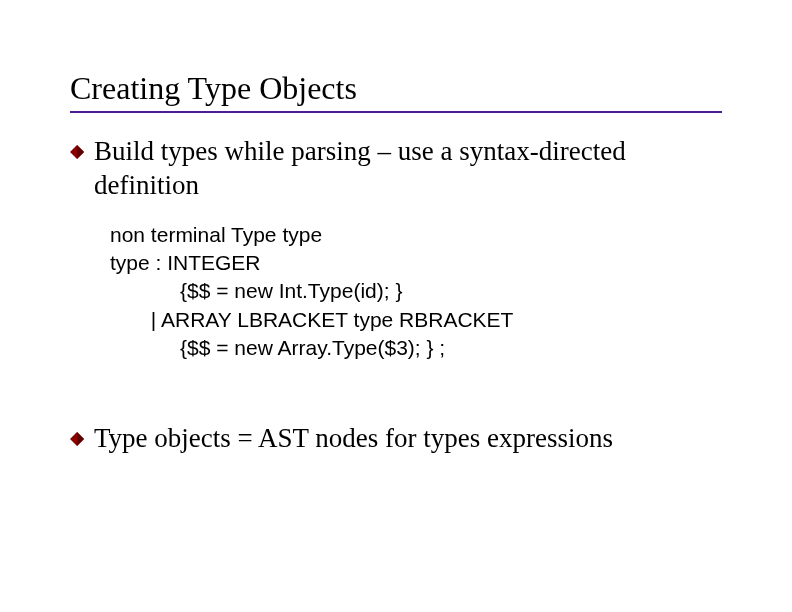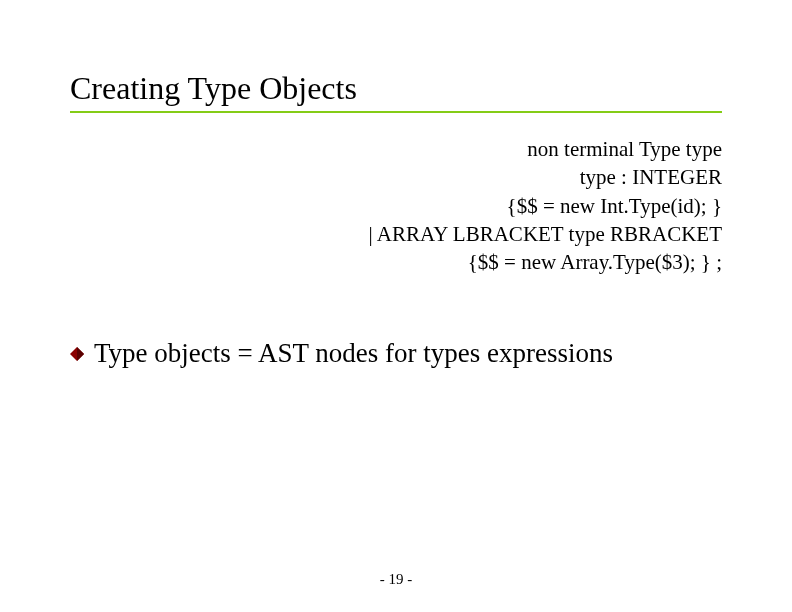--- a/index.html
+++ b/index.html
@@ -1,45 +1,55 @@
 <!DOCTYPE html>
 <html><head>
 <meta charset="utf-8">
 <style>
   * { margin: 0; padding: 0; box-sizing: border-box; }
   html, body { width: 792px; height: 612px; background: #fff; font-family: "Times New Roman", Times, serif; color: #000; }
   .slide { position: relative; width: 792px; height: 612px; padding: 70px 70px 40px 70px; }
-  .title { font-size: 32px; font-weight: normal; border-bottom: 2px solid #84cc16; padding-bottom: 4px; margin-bottom: 22px; }
+  .title { font-size: 32px; font-weight: normal; border-bottom: 2px solid #4c1d95; padding-bottom: 4px; margin-bottom: 22px; }
   .bullets { list-style: none; }
   .bullets > li { display: flex; align-items: flex-start; margin-bottom: 18px; }
   .diamond-icon { flex: 0 0 auto; width: 14px; height: 14px; margin-top: 10px; margin-right: 10px; }
   .diamond-icon svg { display: block; }
   .bullet-text { font-size: 27px; line-height: 1.25; }
-  .code-block { margin: 8px 0 60px 40px; font-size: 21px; line-height: 1.35; font-family: Liberation Serif, serif; white-space: pre; text-align: right; }
+  .code-block { margin: 8px 0 60px 40px; font-size: 21px; line-height: 1.35; font-family: Liberation Sans, sans-serif; white-space: pre; }
   .footer { position: absolute; bottom: 24px; left: 0; width: 100%; text-align: center; font-size: 15px; }
 </style>
 </head>
 <body>
 
 <div class="slide">
   <h1 class="title">Creating Type Objects</h1>
 
+  <ul class="bullets">
+    <li>
+      <span class="diamond-icon">
+        <svg viewBox="0 0 14 14">
+            <polygon points="7,0 14,7 7,14 0,7" fill="#8b0000"></polygon>
+            <polygon points="7,0 14,7 7,14" fill="#5a0000"></polygon>
+          </svg>
+      </span>
+      <span class="bullet-text">Build types while parsing – use a syntax-directed definition</span>
+    </li>
+  </ul>
 
   <div class="code-block">non terminal Type type
 type : INTEGER
             {$$ = new Int.Type(id); }
        | ARRAY LBRACKET type RBRACKET
             {$$ = new Array.Type($3); } ;</div>
 
   <ul class="bullets">
     <li>
       <span class="diamond-icon">
         <svg viewBox="0 0 14 14">
             <polygon points="7,0 14,7 7,14 0,7" fill="#8b0000"></polygon>
             <polygon points="7,0 14,7 7,14" fill="#5a0000"></polygon>
           </svg>
       </span>
       <span class="bullet-text">Type objects = AST nodes for types expressions</span>
     </li>
   </ul>
 
-  <div class="footer">- 19 -</div>
 </div>
 
 </body></html>

